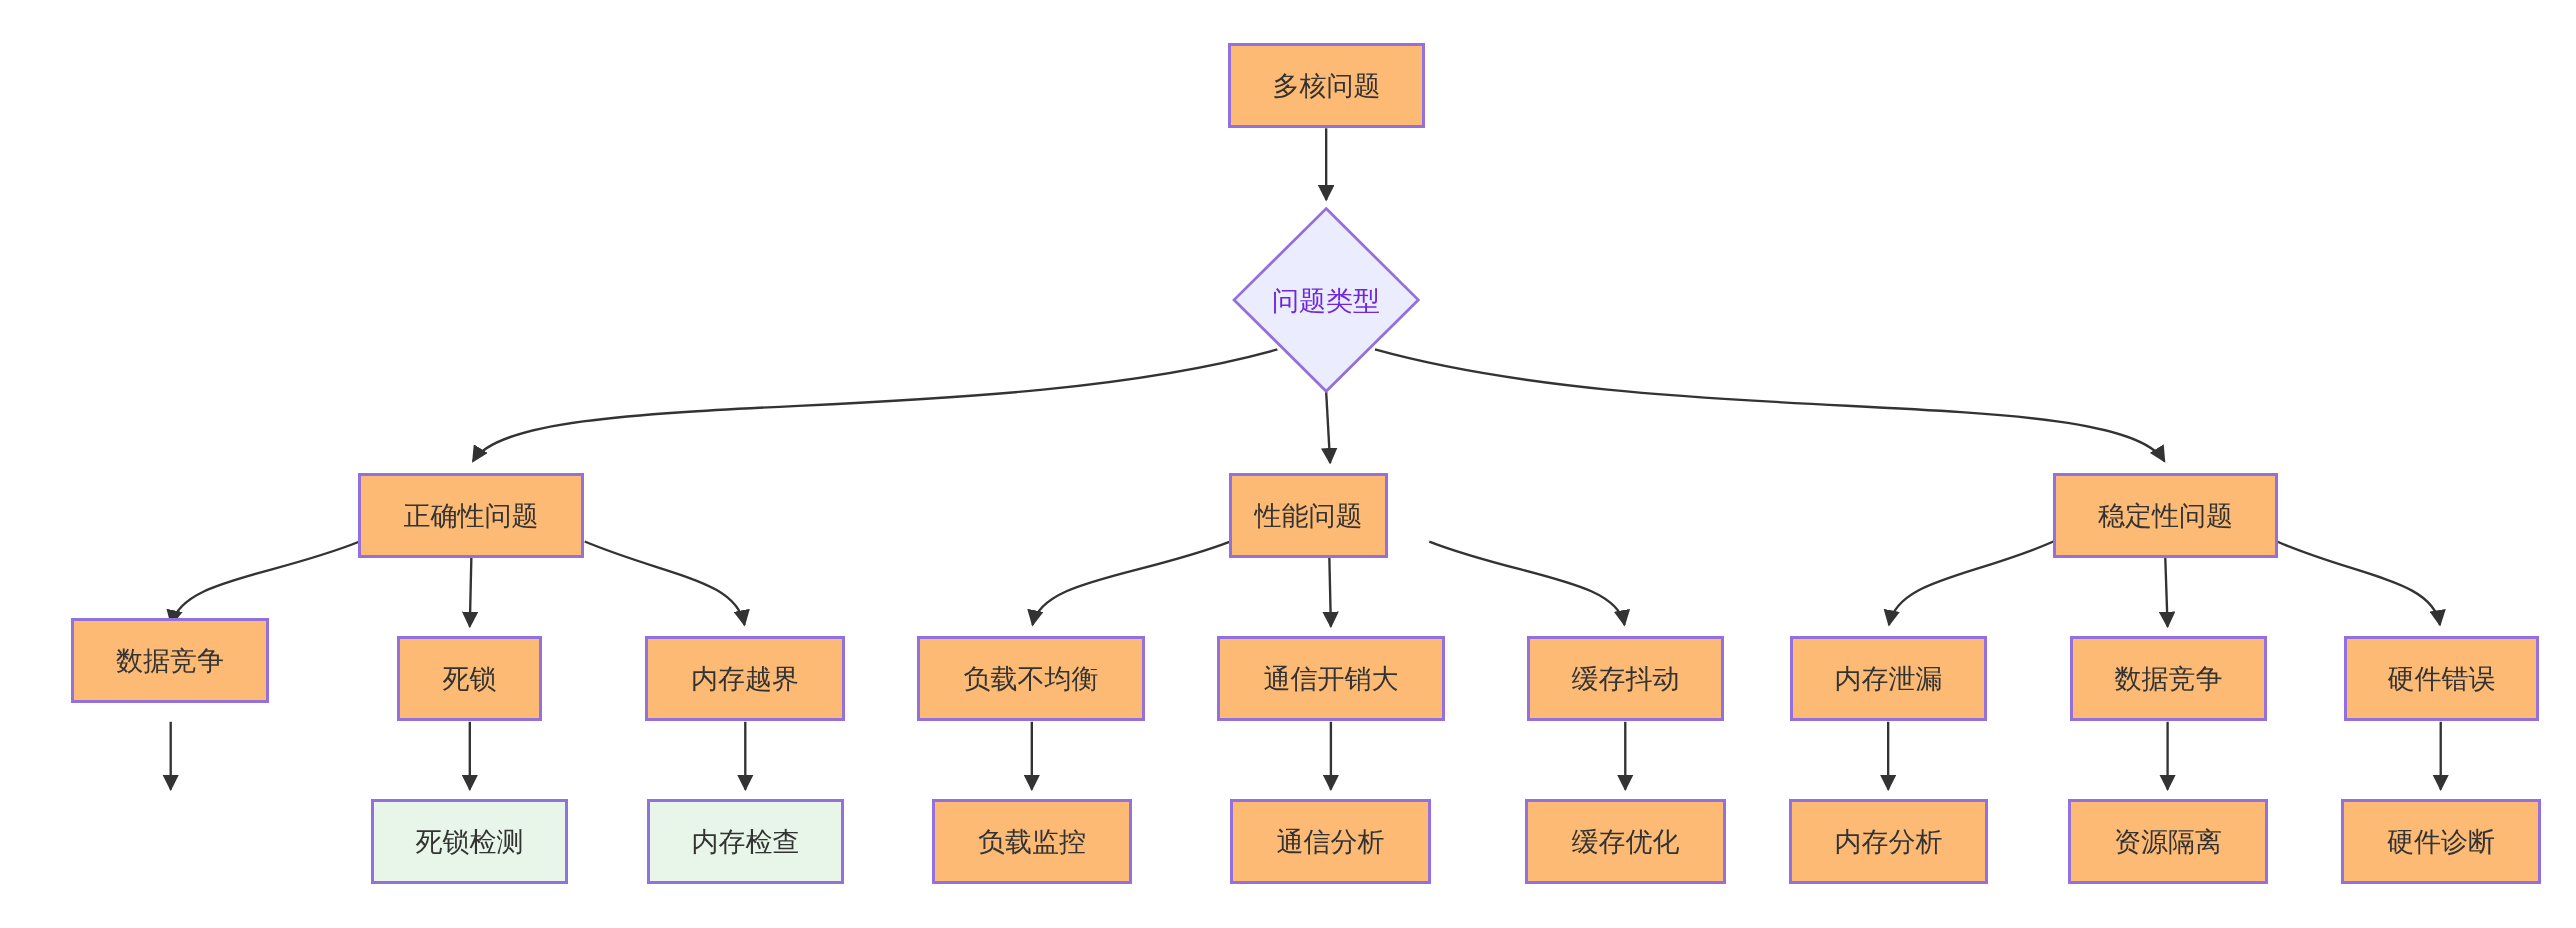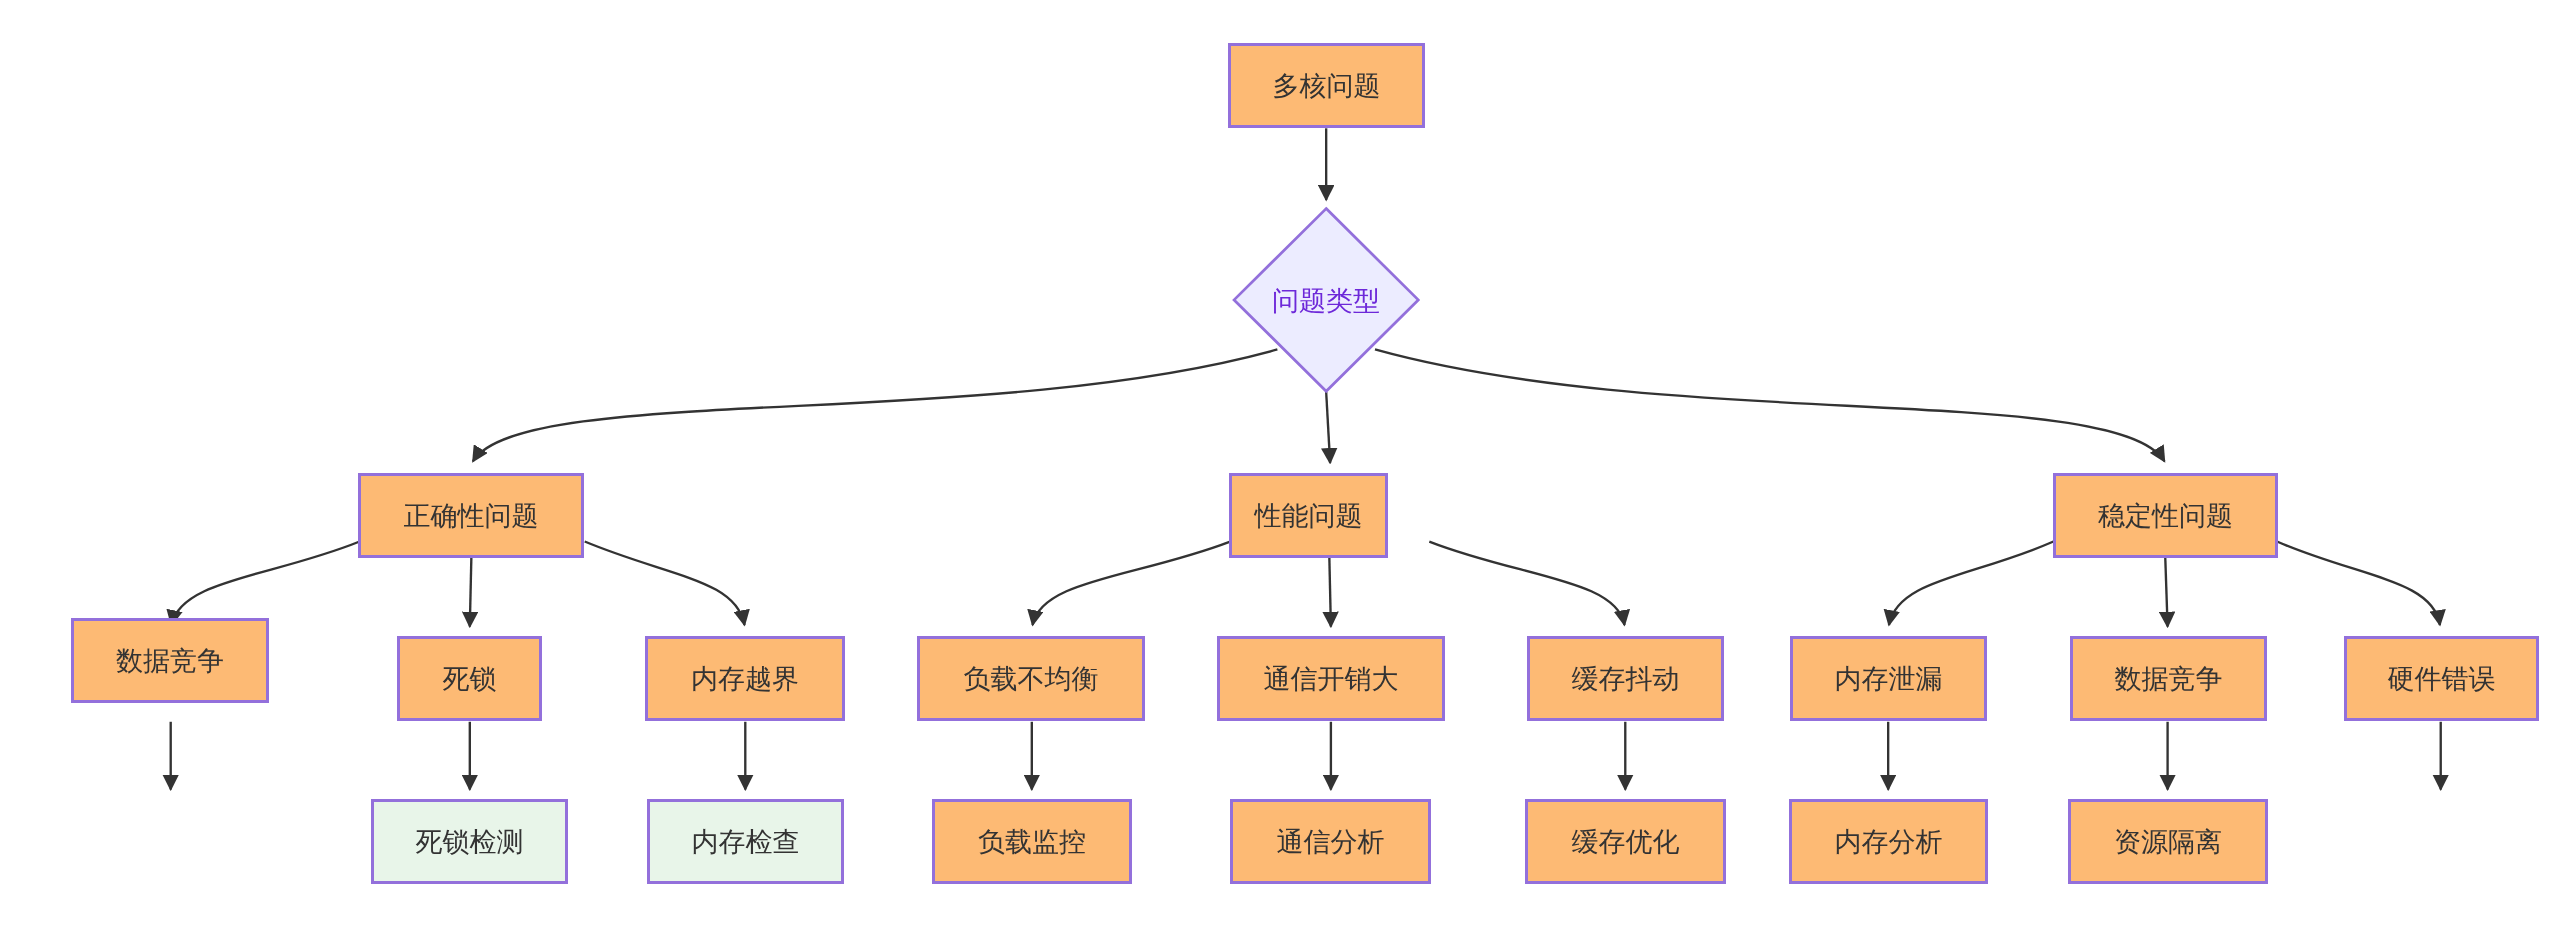--- a/index.html
+++ b/index.html
@@ -114,15 +114,16 @@
   <div class="node" style="left:2070px; top:636px; width:197px;">数据竞争</div>
   <div class="node" style="left:2344px; top:636px; width:195px;">硬件错误</div>
 
   <div class="node solution" style="left:371px; top:799px; width:197px;">死锁检测</div>
   <div class="node solution" style="left:647px; top:799px; width:197px;">内存检查</div>
   <div class="node" style="left:932px; top:799px; width:200px;">负载监控</div>
   <div class="node" style="left:1230px; top:799px; width:201px;">通信分析</div>
   <div class="node" style="left:1789px; top:799px; width:199px;">内存分析</div>
   <div class="node" style="left:1525px; top:799px; width:201px;">缓存优化</div>
   <div class="node" style="left:2068px; top:799px; width:200px;">资源隔离</div>
+  <div class="node" style="left:2341px; top:799px; width:200px;">硬件诊断</div>
 
 </div>
 
 
 </body></html>

